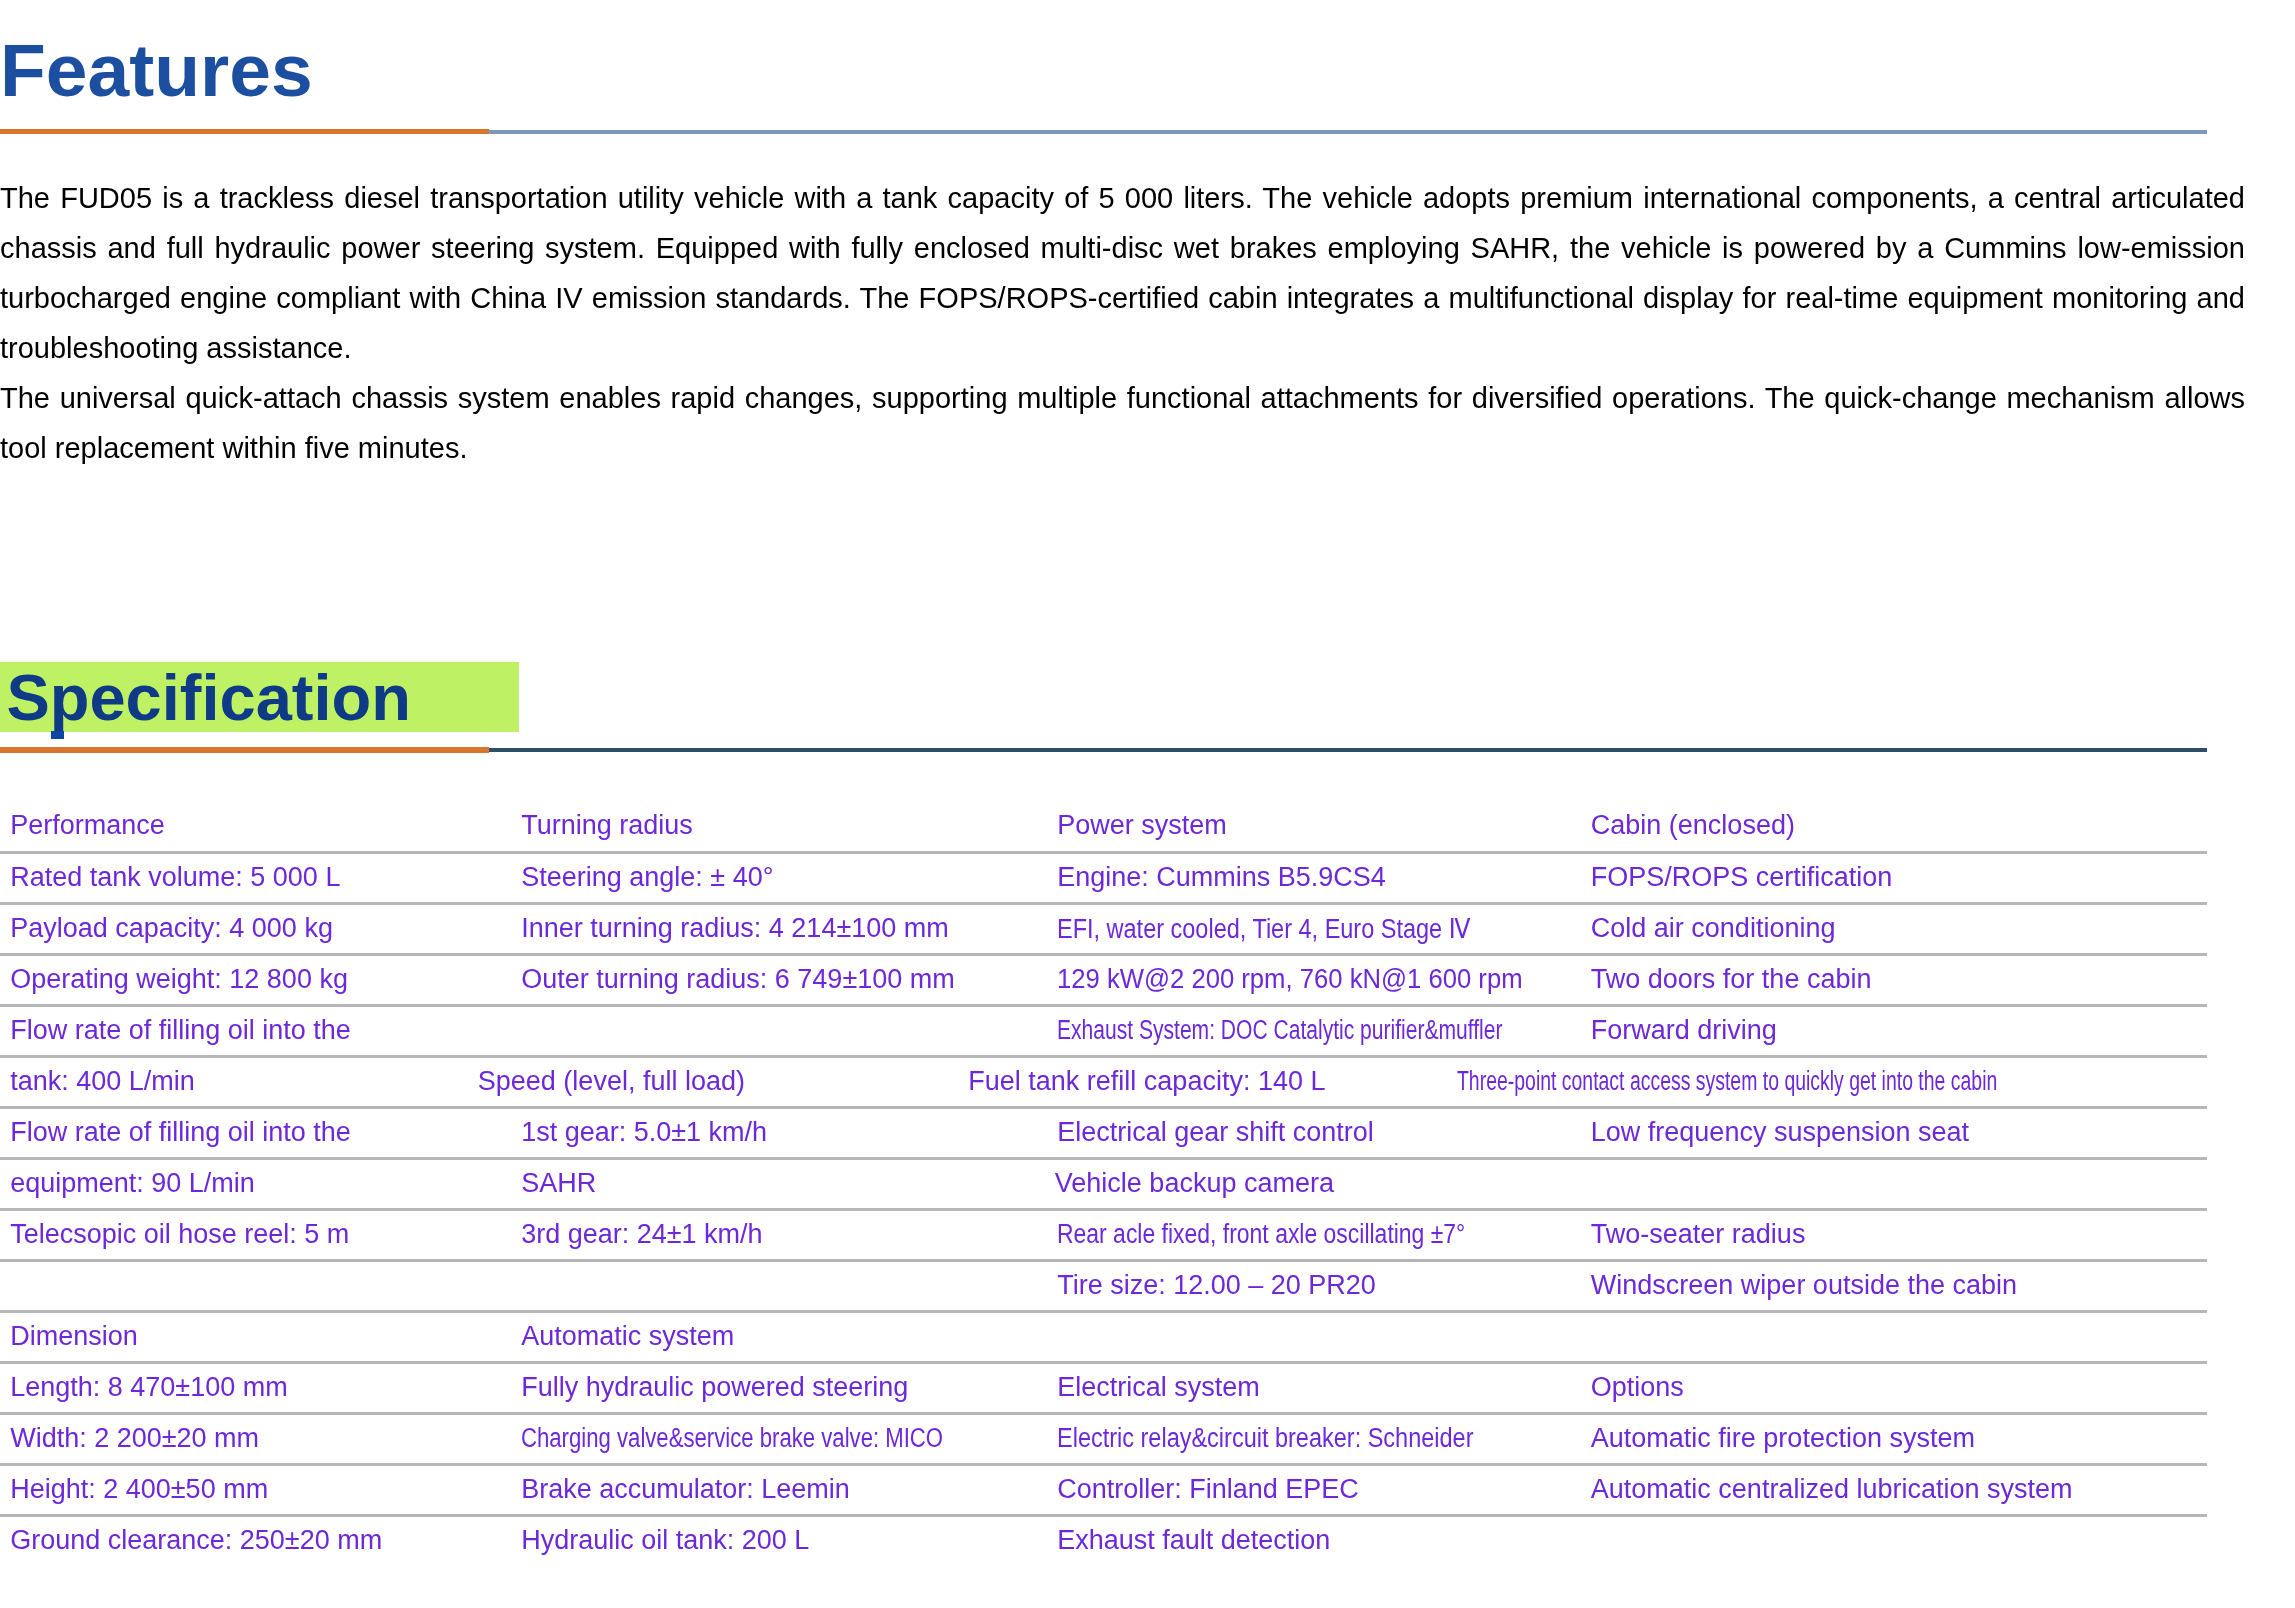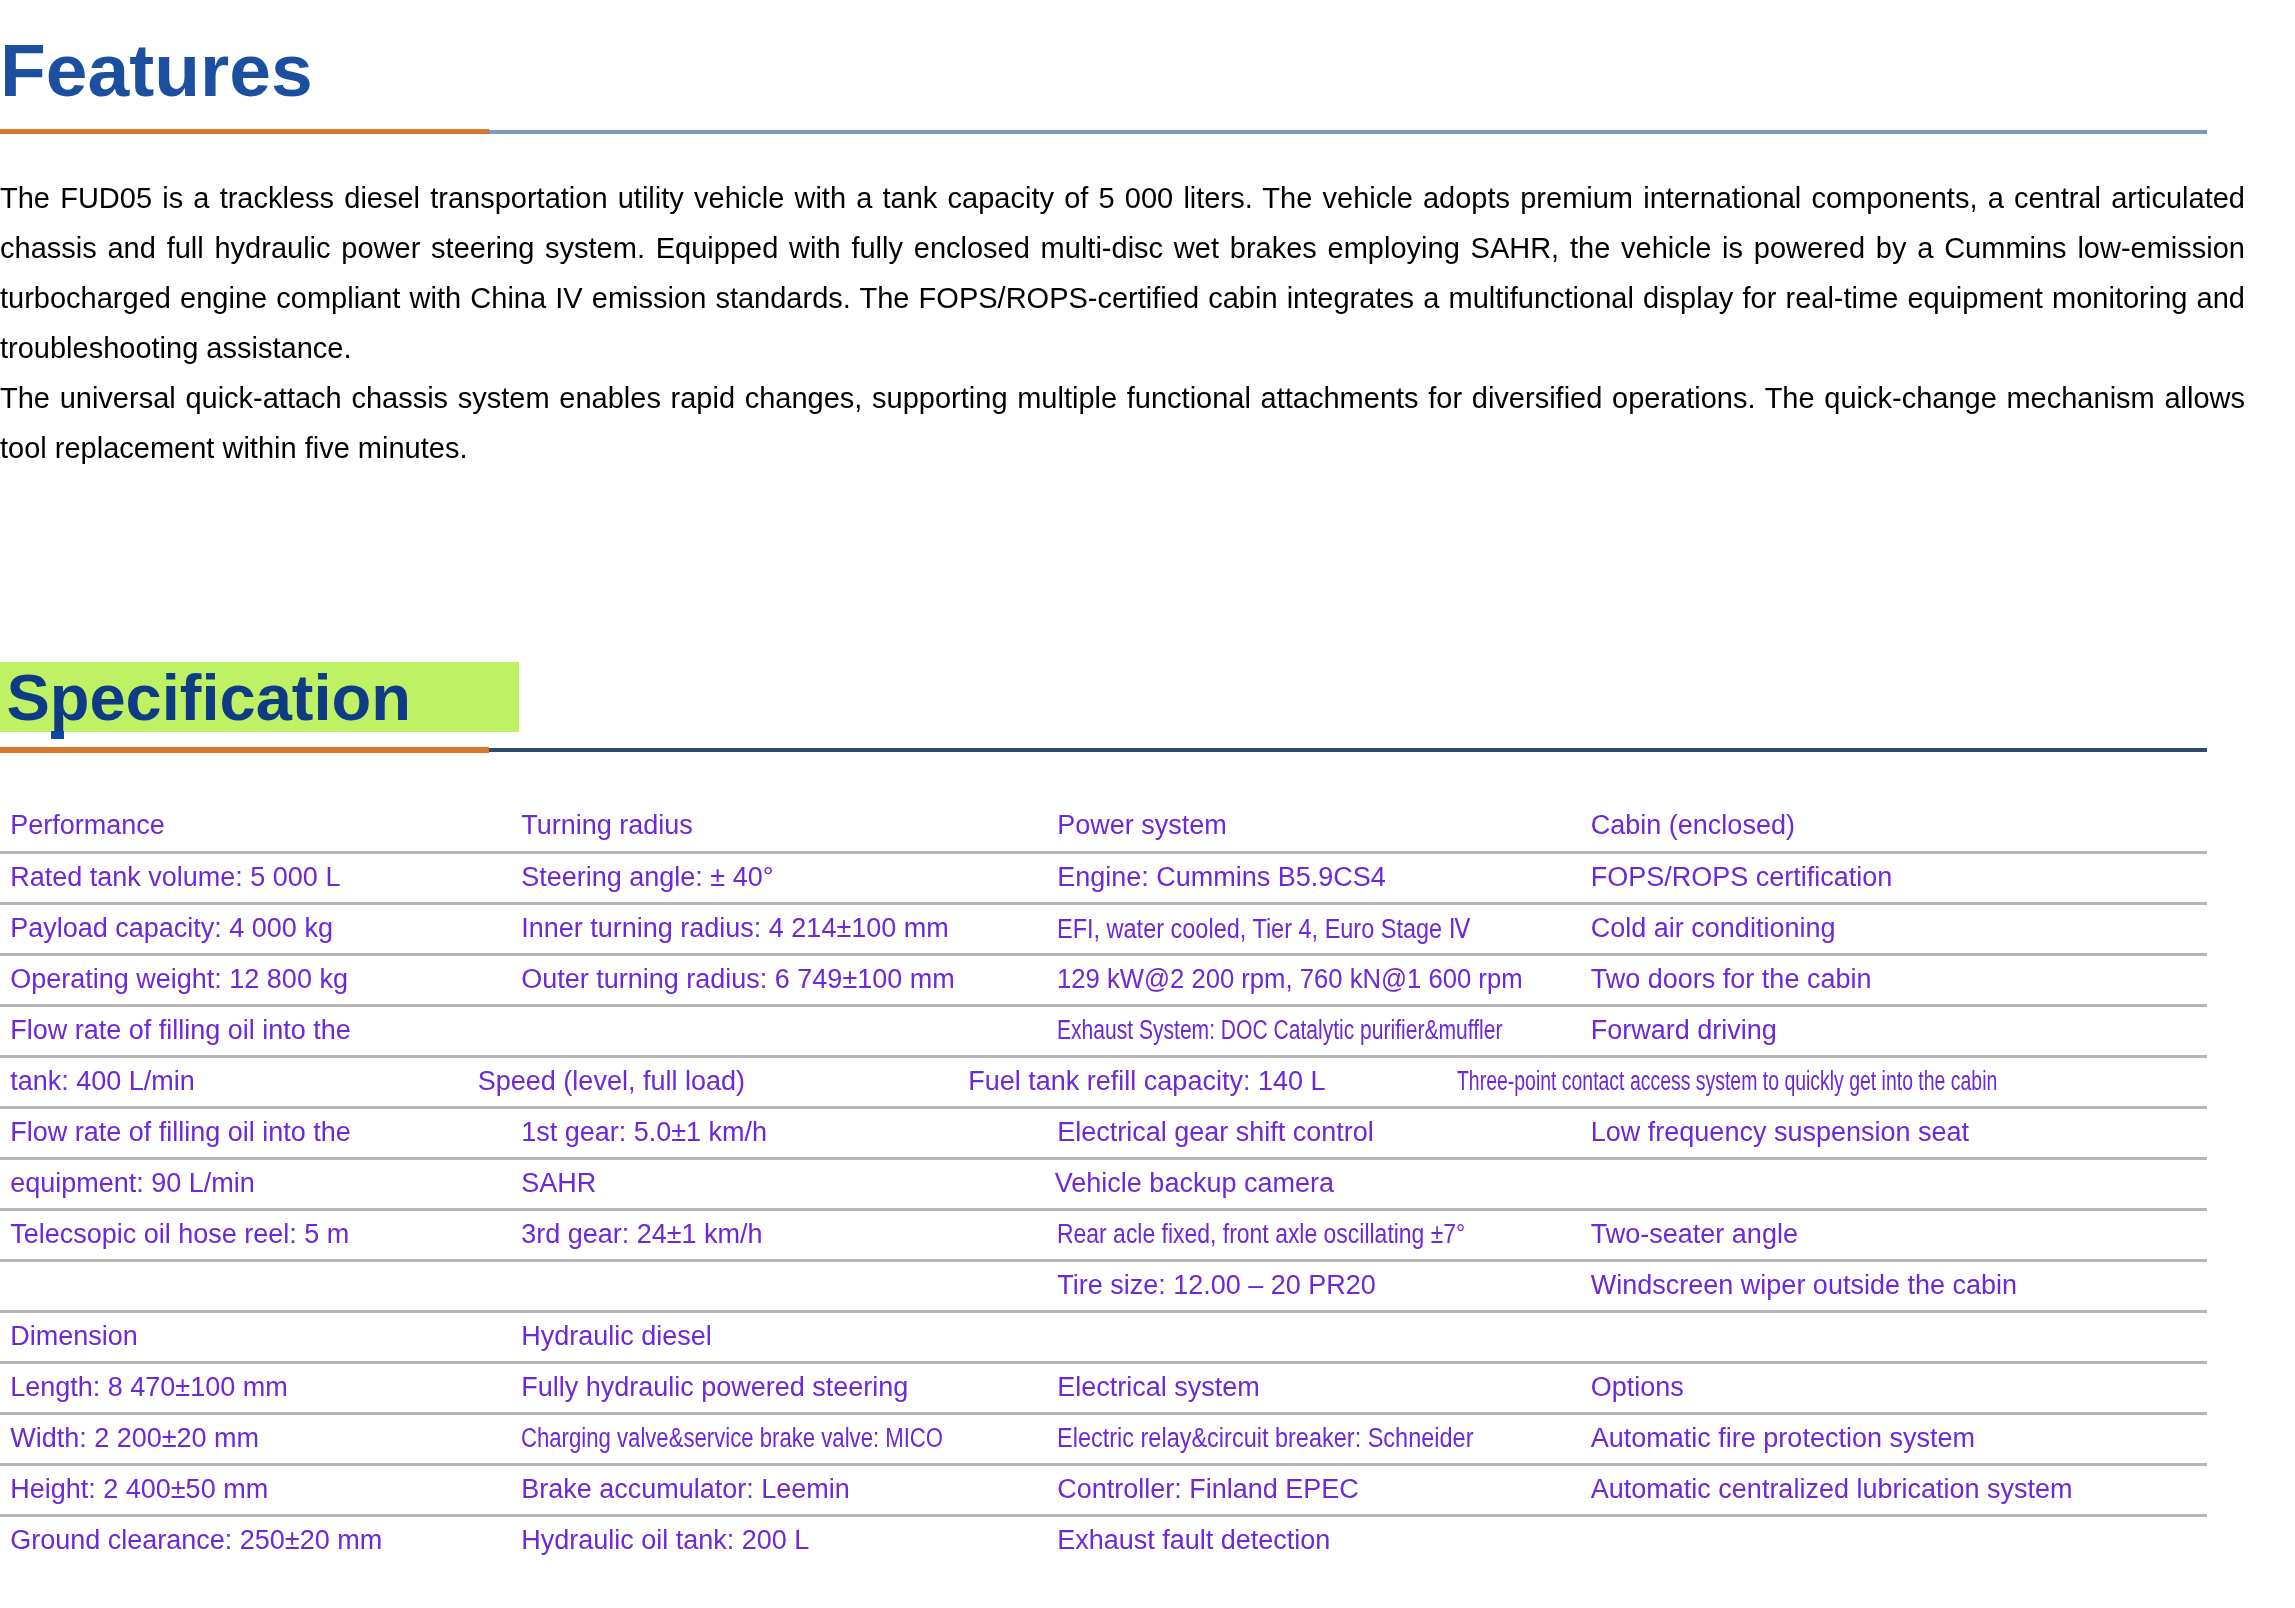--- a/index.html
+++ b/index.html
@@ -138,31 +138,31 @@
       </div>
       <div class="trow">
         <div class="tcell c0"><span>equipment: 90 L/min</span></div>
         <div class="tcell c2"><span>SAHR</span></div>
         <div class="tcell c3"><span>Vehicle backup camera</span></div>
       </div>
       <div class="trow">
         <div class="tcell c0"><span>Telecsopic oil hose reel: 5 m</span></div>
         <div class="tcell c1"><span>3rd gear: 24±1 km/h</span></div>
         <div class="tcell c2"><span style="transform: scaleX(0.85);">Rear acle fixed, front axle oscillating ±7°</span></div>
-        <div class="tcell c3"><span>Two-seater angle</span></div>
+        <div class="tcell c3"><span>Two-seater radius</span></div>
       </div>
       <div class="trow">
         <div class="tcell c0"><span></span></div>
         <div class="tcell c1"><span></span></div>
         <div class="tcell c2"><span>Tire size: 12.00 – 20 PR20</span></div>
         <div class="tcell c3"><span>Windscreen wiper outside the cabin</span></div>
       </div>
       <div class="trow">
         <div class="tcell c0"><span>Dimension</span></div>
-        <div class="tcell c1"><span>Hydraulic diesel</span></div>
+        <div class="tcell c1"><span>Automatic system</span></div>
         <div class="tcell c2"><span></span></div>
         <div class="tcell c3"><span></span></div>
       </div>
       <div class="trow">
         <div class="tcell c0"><span>Length: 8 470±100 mm</span></div>
         <div class="tcell c1"><span>Fully hydraulic powered steering</span></div>
         <div class="tcell c2"><span>Electrical system</span></div>
         <div class="tcell c3"><span>Options</span></div>
       </div>
       <div class="trow">

